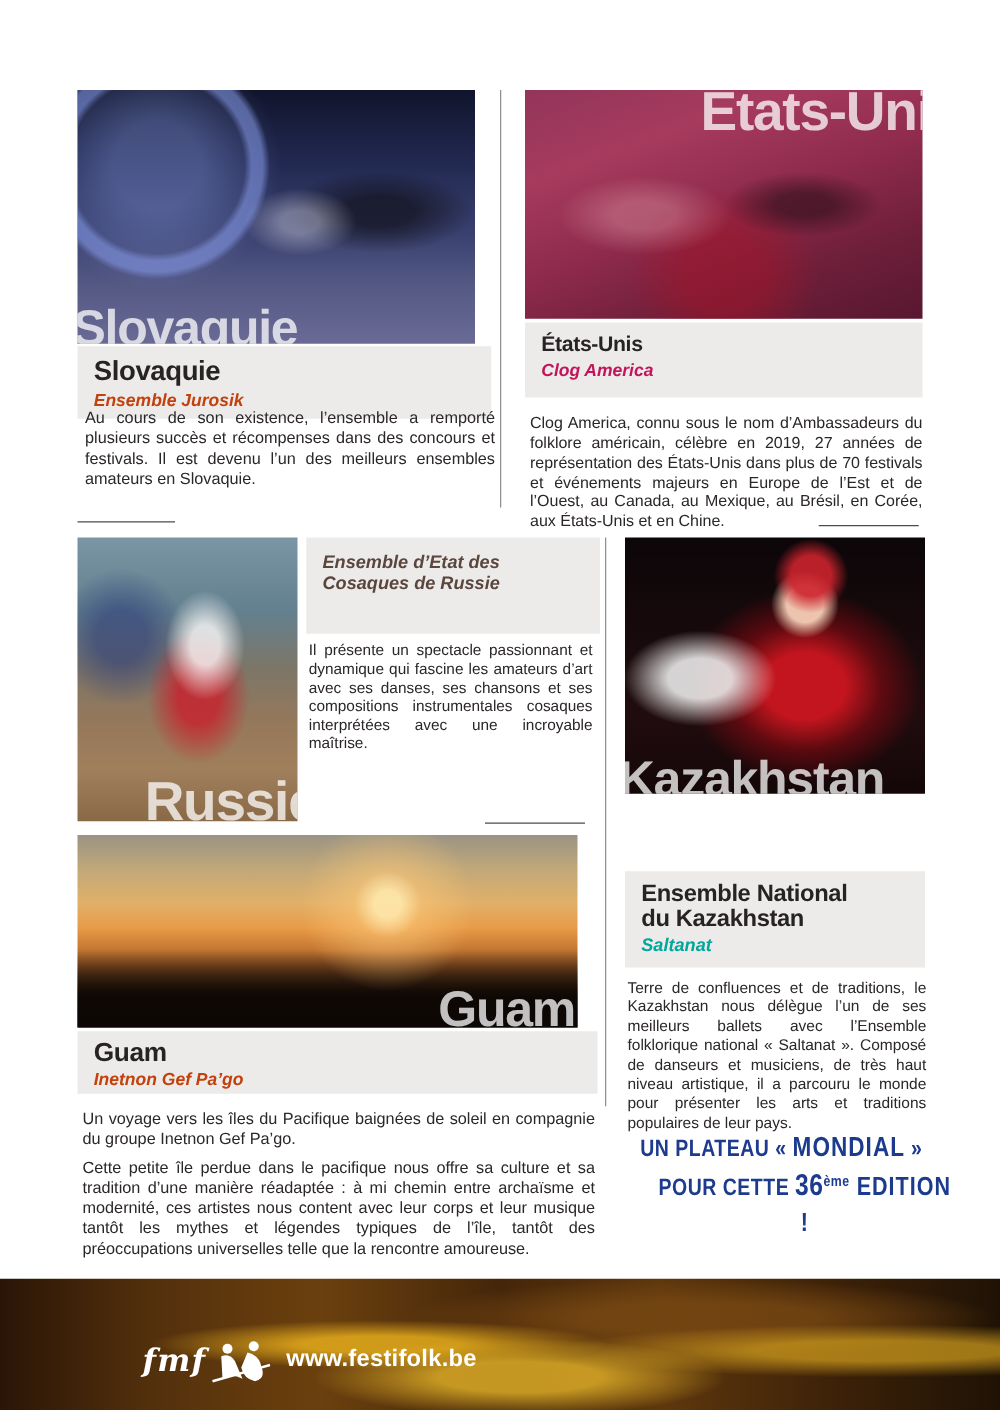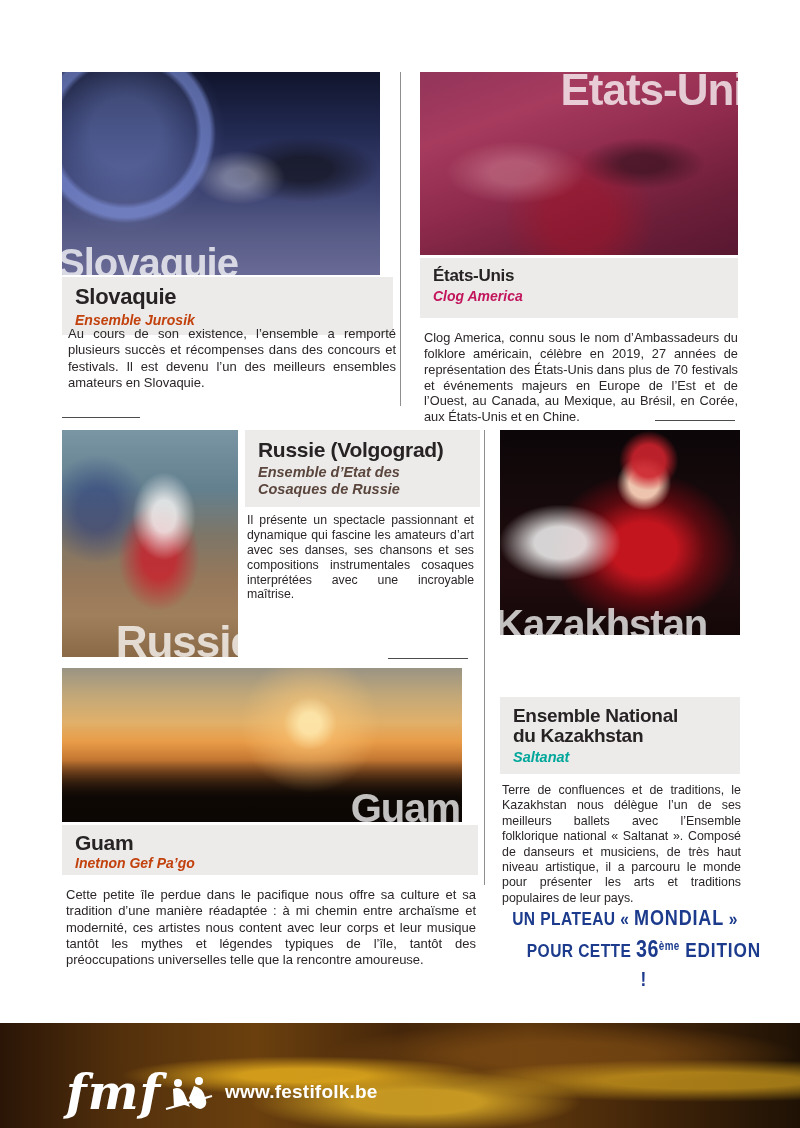--- a/index.html
+++ b/index.html
@@ -30,22 +30,22 @@
   .promo .l2 b{font-size:21px;font-weight:800;letter-spacing:1px;}
 
   .footer{position:absolute;left:0;top:1023px;width:800px;height:105px;
     background:
       radial-gradient(ellipse at 38% 50%, rgba(228,172,28,0.85) 0 9%, transparent 26%),
       radial-gradient(ellipse at 52% 75%, rgba(238,188,42,0.75) 0 11%, transparent 28%),
       radial-gradient(ellipse at 88% 55%, rgba(214,162,30,0.7) 0 10%, transparent 26%),
       radial-gradient(ellipse at 70% 30%, rgba(120,72,18,0.8) 0 12%, transparent 30%),
       linear-gradient(90deg,#2a1506 0%,#53300c 15%,#6b400e 32%,#45260a 50%,#5e370d 66%,#3a2008 85%,#1f1205 100%);}
   .brand{position:absolute;left:66px;top:45px;display:flex;align-items:center;color:#fff;}
-  .fmf{font-family:"DejaVu Serif",serif;font-style:italic;font-weight:bold;font-size:48px;
-       letter-spacing:1px;line-height:1;}
+  .fmf{font-family:"DejaVu Serif",serif;font-style:italic;font-weight:bold;font-size:25px;
+       letter-spacing:1px;line-height:1;margin-left:48px;}
   .dancers{margin:4px 10px 0 2px;}
   .site{font-size:19px;font-weight:bold;letter-spacing:0.2px;}
 
   
   .ph-slovaquie{left:62px;top:72px;width:318px;height:203px;
     background:
       radial-gradient(circle at 20% 30%, rgba(135,155,235,0) 24%, rgba(135,155,235,0.55) 26%, rgba(135,155,235,0.55) 29%, transparent 31%),
       radial-gradient(circle at 20% 30%, rgba(145,165,240,0.35) 0 12%, transparent 34%),
       radial-gradient(ellipse at 56% 52%, rgba(242,240,245,0.35) 0 6%, transparent 18%),
       radial-gradient(ellipse at 76% 48%, rgba(15,15,22,0.65) 0 8%, transparent 22%),
@@ -103,21 +103,20 @@
   </div>
   <div class="body-txt" style="left:424px;top:330px;width:314px;font-size:12.8px;line-height:1.24;">
     <p>Clog America, connu sous le nom d’Ambassadeurs du folklore américain, célèbre en 2019, 27 années de représentation des États-Unis dans plus de 70 festivals et événements majeurs en Europe de l’Est et de l’Ouest, au Canada, au Mexique, au Brésil, en Corée, aux États-Unis et en Chine.</p>
   </div>
   <div class="rule-h" style="left:655px;top:420px;width:80px;"></div>
 
   <div class="photo ph-russie">
     <div class="overlay-label" style="right:-16px;bottom:-7px;font-size:44px;">Russie</div>
   </div>
   <div class="hdr" style="left:245px;top:430px;width:235px;height:77px;">
-    <div class="ttl" style="font-size:21px;">Russie (Volgograd)</div>
     <div class="sub" style="font-size: 14.5px; max-width: 170px; color: rgb(90, 70, 61);">Ensemble d’Etat des Cosaques de Russie</div>
   </div>
   <div class="body-txt" style="left:247px;top:513px;width:227px;font-size:12.3px;line-height:1.21;">
     <p>Il présente un spectacle passionnant et dynamique qui fascine les amateurs d’art avec ses danses, ses chansons et ses compositions instrumentales cosaques interprétées avec une incroyable maîtrise.</p>
   </div>
   <div class="rule-h" style="left:388px;top:658px;width:80px;"></div>
 
   <div class="rule-v" style="left:484px;top:430px;height:455px;"></div>
 
   <div class="photo ph-kazakhstan">
@@ -132,20 +131,21 @@
   </div>
 
   <div class="photo ph-guam">
     <div class="overlay-label" style="right:2px;bottom:-6px;font-size:40px;">Guam</div>
   </div>
   <div class="hdr" style="left:62px;top:825px;width:416px;height:50px;padding-top:7px;">
     <div class="ttl" style="font-size:21px;">Guam</div>
     <div class="sub" style="font-size: 14px; margin-top: 1px; color: #c2410c;">Inetnon Gef Pa’go</div>
   </div>
   <div class="body-txt" style="left:66px;top:887px;width:410px;font-size:13px;line-height:1.25;">
+    <p>Un voyage vers les îles du Pacifique baignées de soleil en compagnie du groupe Inetnon Gef Pa’go.</p>
     <p>Cette petite île perdue dans le pacifique nous offre sa culture et sa tradition d’une manière réadaptée : à mi chemin entre archaïsme et modernité, ces artistes nous content avec leur corps et leur musique tantôt les mythes et légendes typiques de l’île, tantôt des préoccupations universelles telle que la rencontre amoureuse.</p>
   </div>
 
   <div class="promo" style="color: rgb(28, 59, 141);">
     <div class="l1"><span>UN PLATEAU « </span><b>MONDIAL</b><span> »</span></div>
     <div class="l2"><span>POUR CETTE </span><span class="num">36</span><sup>ème</sup><b> EDITION !</b></div>
   </div>
 
   <div class="footer">
     <div class="brand">

